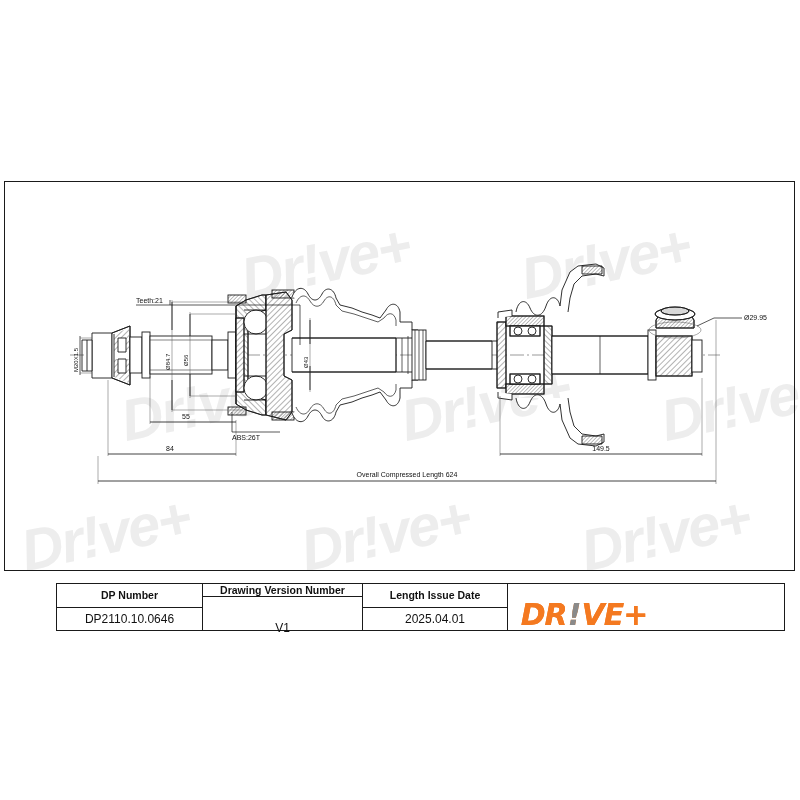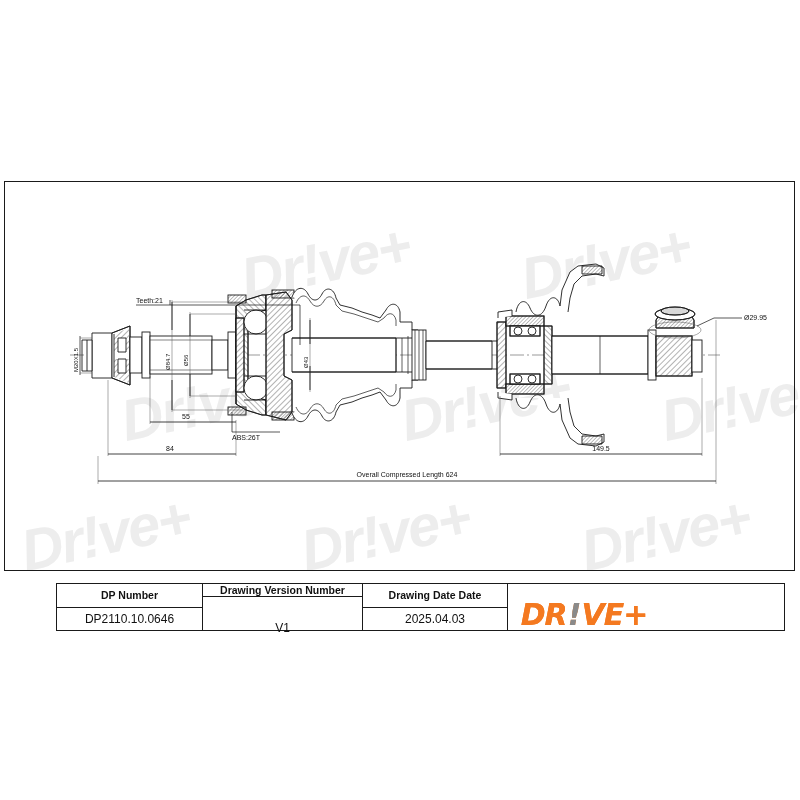--- a/index.html
+++ b/index.html
@@ -365,22 +365,22 @@
       <div class="tb-val">DP2110.10.0646</div>
     </div>
 
 
     <div class="tb-col c-dv">
       <div class="tb-head">Drawing Version Number</div>
       <div class="tb-val">V1</div>
     </div>
 
     <div class="tb-col c-dd">
-      <div class="tb-head">Drawing Date Date</div>
-      <div class="tb-val">2025.04.03</div>
+      <div class="tb-head">Length Issue Date</div>
+      <div class="tb-val">2025.04.01</div>
     </div>
 
     <div class="tb-col c-logo">
       <div class="logo">
         <span>DR</span>
           <span class="bang">!</span>
           <span>VE+</span>
       </div>
     </div>
 

